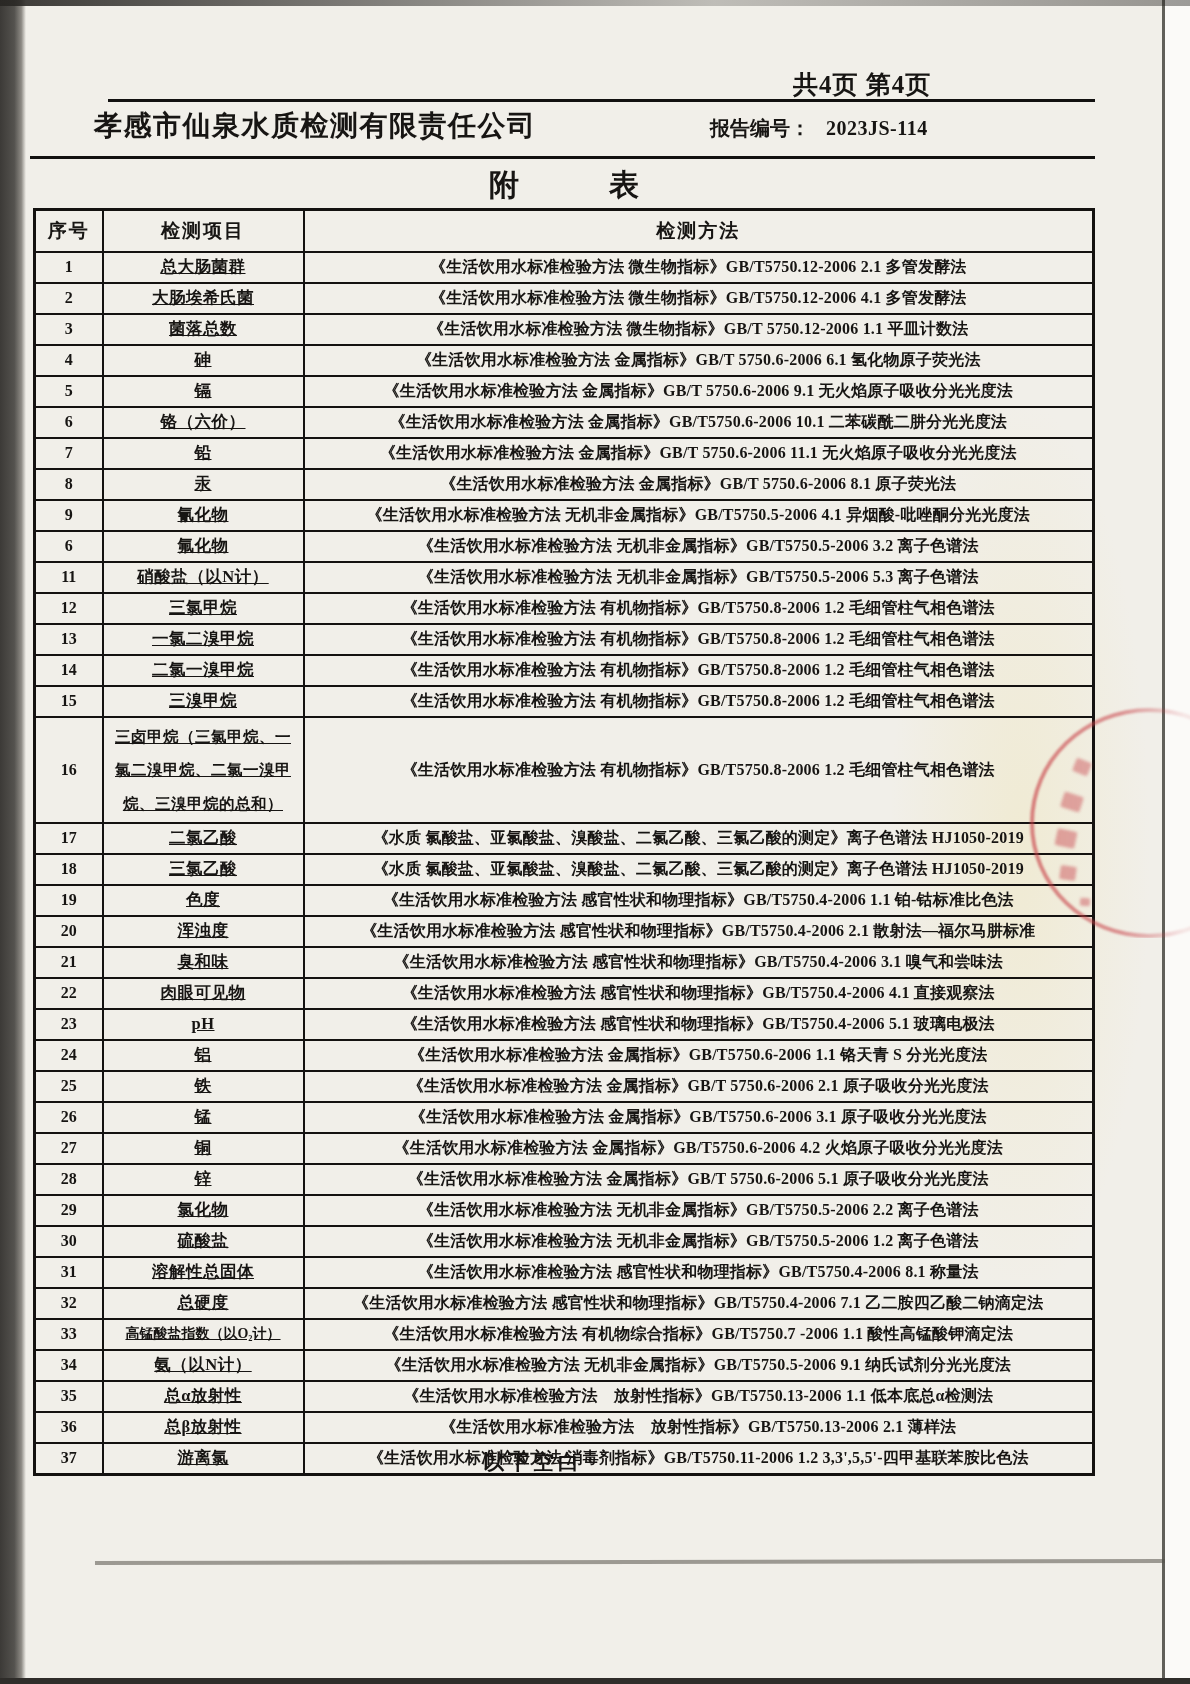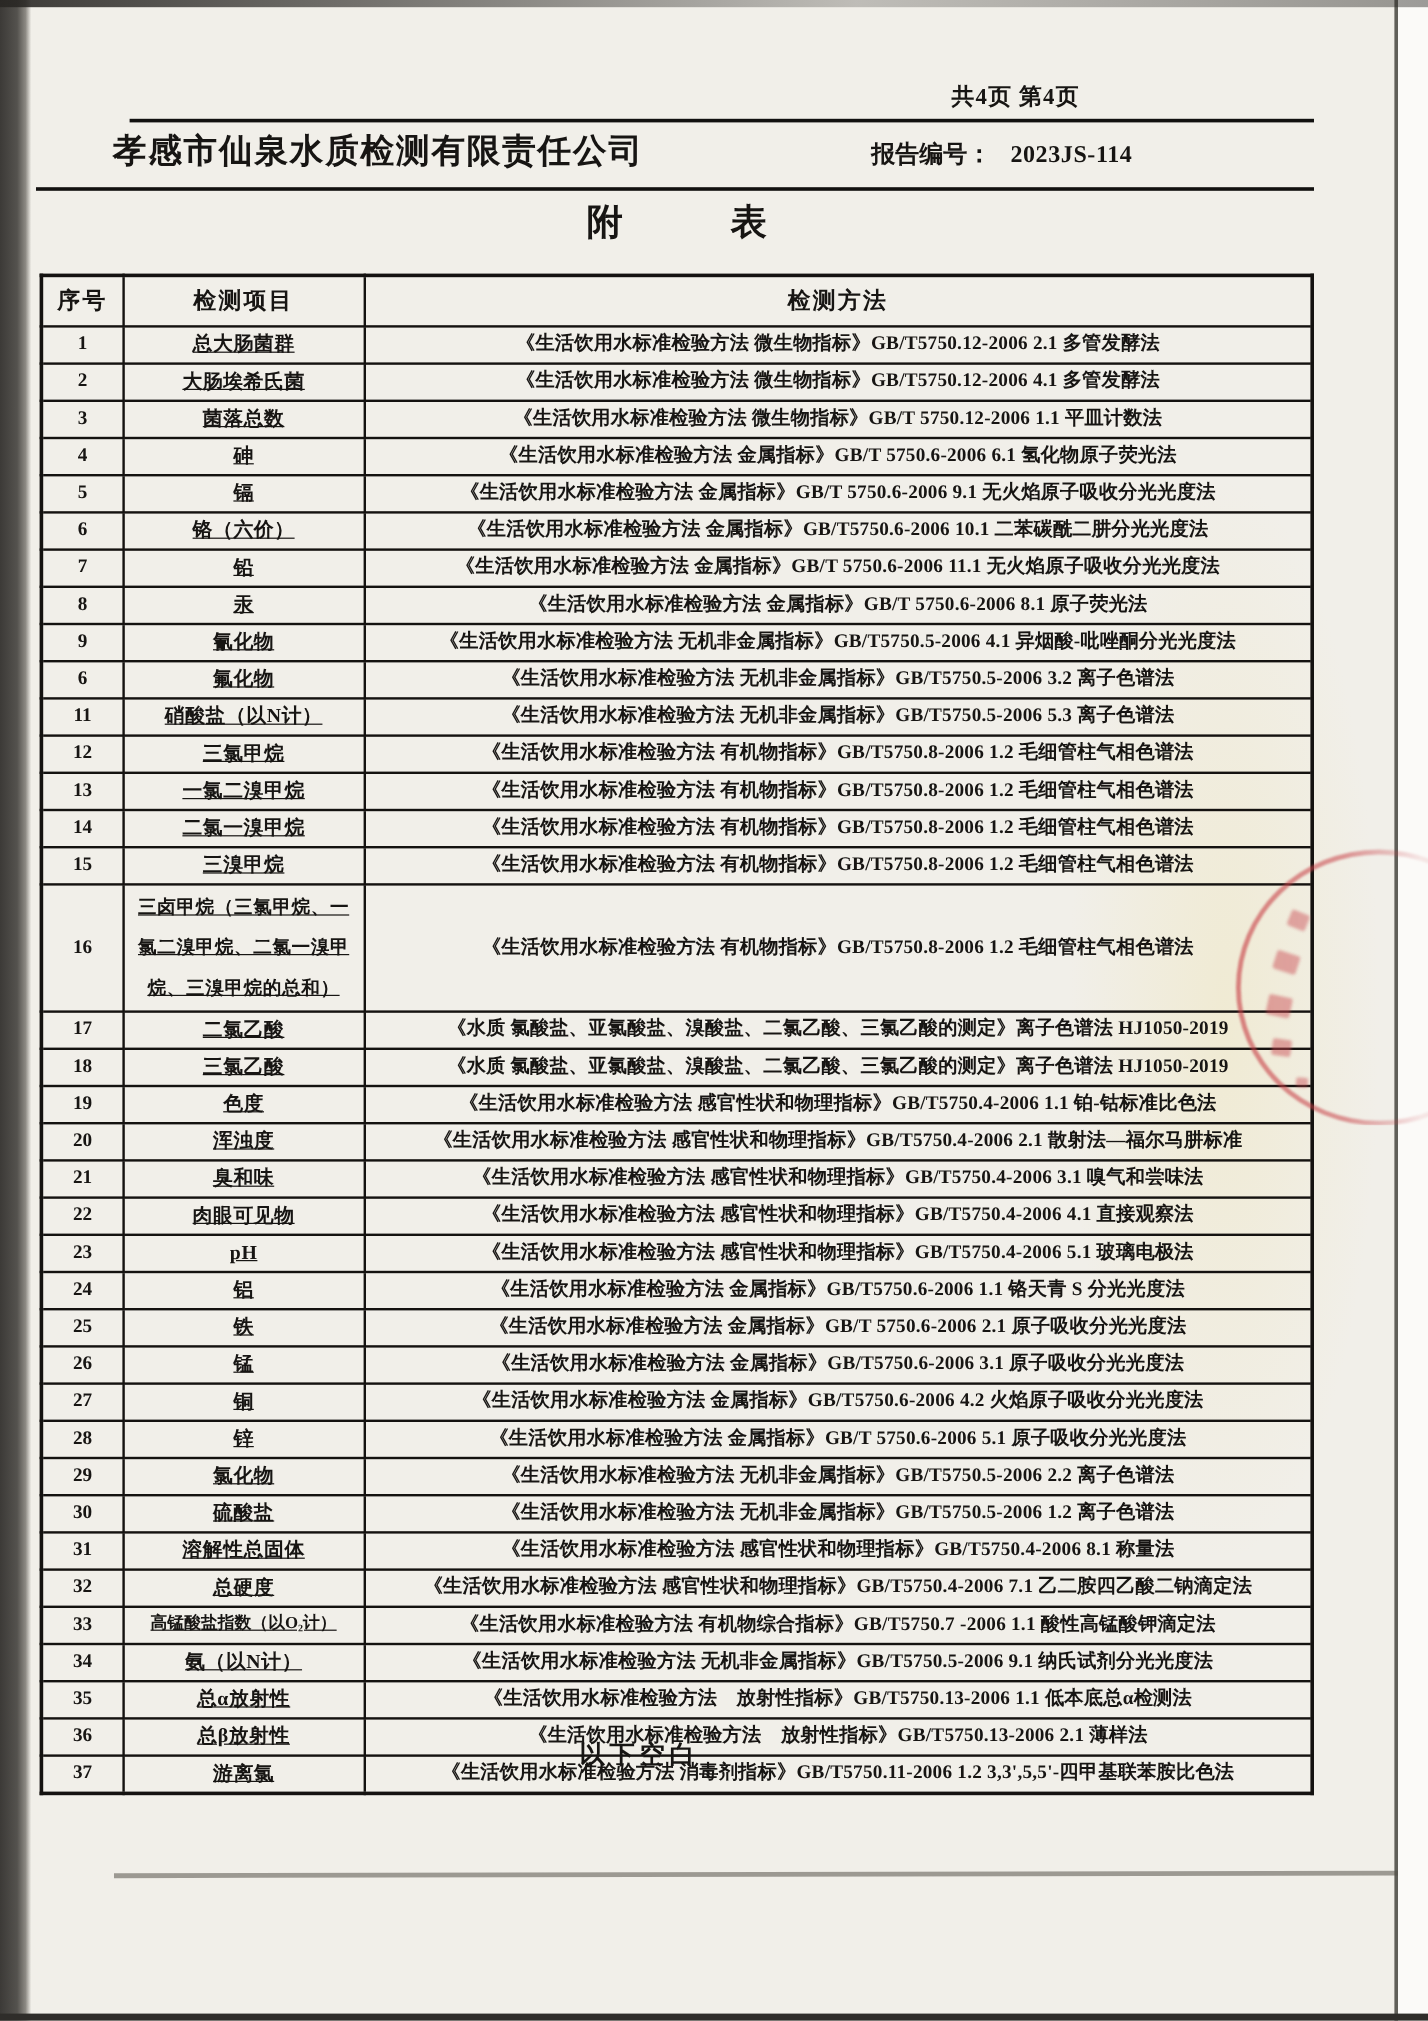--- a/index.html
+++ b/index.html
@@ -15,30 +15,30 @@
   .scan-top{position:absolute;left:0;top:0;width:100%;height:6px;
     background:linear-gradient(90deg,rgba(40,38,35,.9),rgba(40,38,35,.25) 60%,rgba(40,38,35,.45));}
   .scan-bottom{position:absolute;left:0;bottom:0;width:100%;height:6px;background:#2f2d2a;}
   .scan-right-line{position:absolute;left:1162px;top:0;width:3px;height:1684px;background:#47453f;opacity:.85;}
   .scan-right-area{position:absolute;left:1165px;top:0;width:25px;height:1684px;background:#fbfaf8;}
   .fold-shadow{position:absolute;left:95px;top:1560px;width:1070px;height:4px;
     background:#56524a;opacity:.55;transform:rotate(-.12deg);}
   .paper-tint{position:absolute;right:40px;top:400px;width:260px;height:900px;pointer-events:none;
     background:radial-gradient(closest-side,rgba(238,226,170,.35),rgba(238,226,170,0));}
   
-  .page-info{position:absolute;left:793px;top:68px;font-size:19px;font-weight:bold;letter-spacing:1px;}
+  .page-info{position:absolute;left:793px;top:68px;font-size:25px;font-weight:bold;letter-spacing:1px;}
   .rule1{position:absolute;left:108px;top:99px;width:987px;height:3px;background:#121110;}
   .company{position:absolute;left:94px;top:107px;font-size:28px;font-weight:bold;letter-spacing:1.5px;}
-  .report{position:absolute;left:710px;top:115px;font-size:20px;font-weight:bold;margin-left:16px;}
+  .report{position:absolute;left:710px;top:115px;font-size:20px;font-weight:bold;}
   .report .num{margin-left:16px;letter-spacing:.5px;}
   .rule2{position:absolute;left:30px;top:156px;width:1065px;height:3px;background:#121110;}
   .doc-title{position:absolute;left:33px;top:165px;width:1062px;text-align:center;
     font-size:30px;font-weight:bold;white-space:pre;}
   
-  table.main{position:absolute;left:33px;top:228px;width:1062px;border-collapse:collapse;
+  table.main{position:absolute;left:33px;top:208px;width:1062px;border-collapse:collapse;
     table-layout:fixed;}
   table.main th,table.main td{border:2px solid #141210;font-weight:bold;text-align:center;
     vertical-align:middle;padding:1px 4px;overflow:hidden;}
   table.main{border:3px solid #141210;}
   thead th{height:38px;font-size:19px;letter-spacing:2px;}
   tbody td{height:27px;font-size:16px;line-height:1.15;}
   td.no{font-size:16px;}
   td.item{font-size:16.5px;letter-spacing:.5px;text-decoration:underline;}
   td.item.small{font-size:14px;letter-spacing:0;}
   td.method{font-size:16px;letter-spacing:.2px;}

